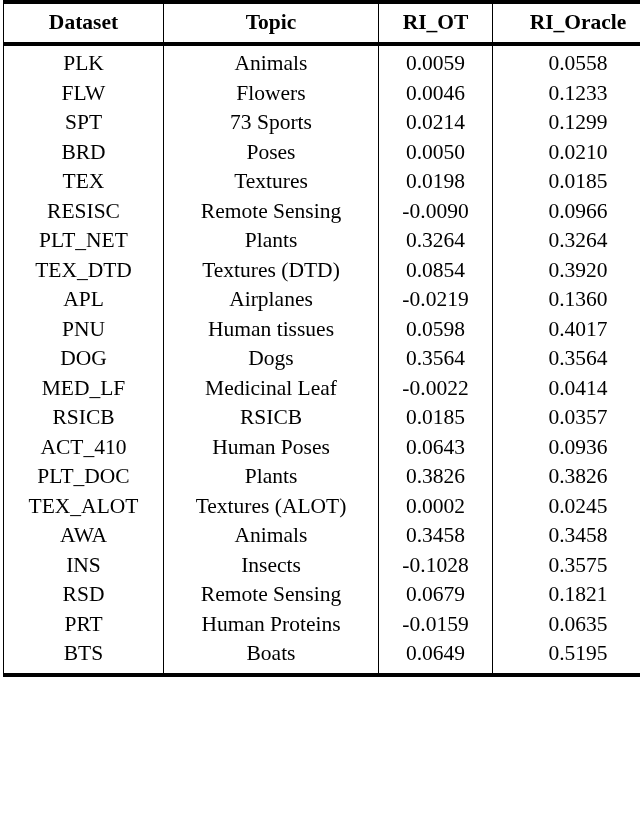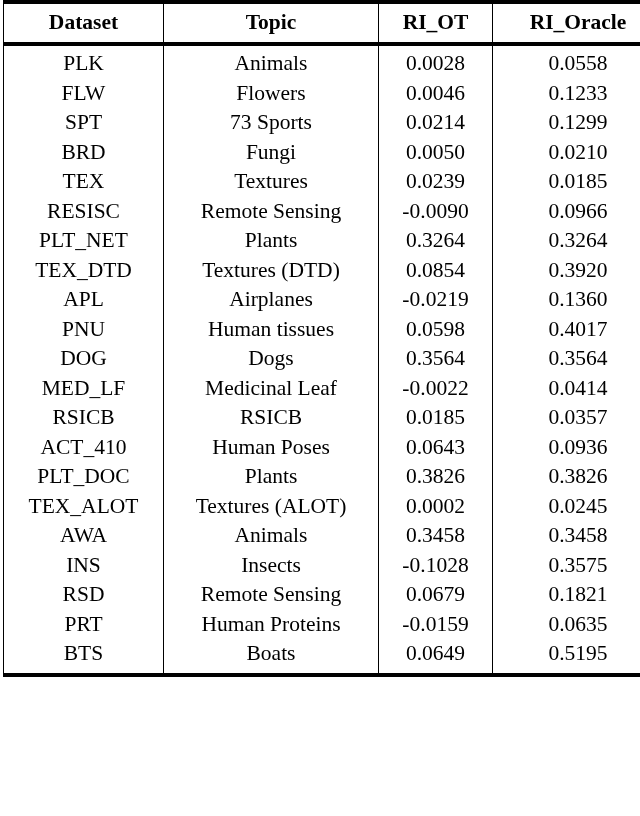--- a/index.html
+++ b/index.html
@@ -60,45 +60,45 @@
         <th class="c-dataset">Dataset</th>
         <th class="c-topic">Topic</th>
         <th class="c-riot">RI_OT</th>
         <th class="c-oracle">RI_Oracle</th>
       </tr>
     </thead>
     <tbody id="table-body">
         <tr>
           <td class="c-dataset">PLK</td>
           <td class="c-topic">Animals</td>
-          <td class="c-riot">0.0028</td>
+          <td class="c-riot">0.0059</td>
           <td class="c-oracle">0.0558</td>
         </tr>
         <tr>
           <td class="c-dataset">FLW</td>
           <td class="c-topic">Flowers</td>
           <td class="c-riot">0.0046</td>
           <td class="c-oracle">0.1233</td>
         </tr>
         <tr>
           <td class="c-dataset">SPT</td>
           <td class="c-topic">73 Sports</td>
           <td class="c-riot">0.0214</td>
           <td class="c-oracle">0.1299</td>
         </tr>
         <tr>
           <td class="c-dataset">BRD</td>
-          <td class="c-topic">Fungi</td>
+          <td class="c-topic">Poses</td>
           <td class="c-riot">0.0050</td>
           <td class="c-oracle">0.0210</td>
         </tr>
         <tr>
           <td class="c-dataset">TEX</td>
           <td class="c-topic">Textures</td>
-          <td class="c-riot">0.0239</td>
+          <td class="c-riot">0.0198</td>
           <td class="c-oracle">0.0185</td>
         </tr>
         <tr>
           <td class="c-dataset">RESISC</td>
           <td class="c-topic">Remote Sensing</td>
           <td class="c-riot">-0.0090</td>
           <td class="c-oracle">0.0966</td>
         </tr>
         <tr>
           <td class="c-dataset">PLT_NET</td>

